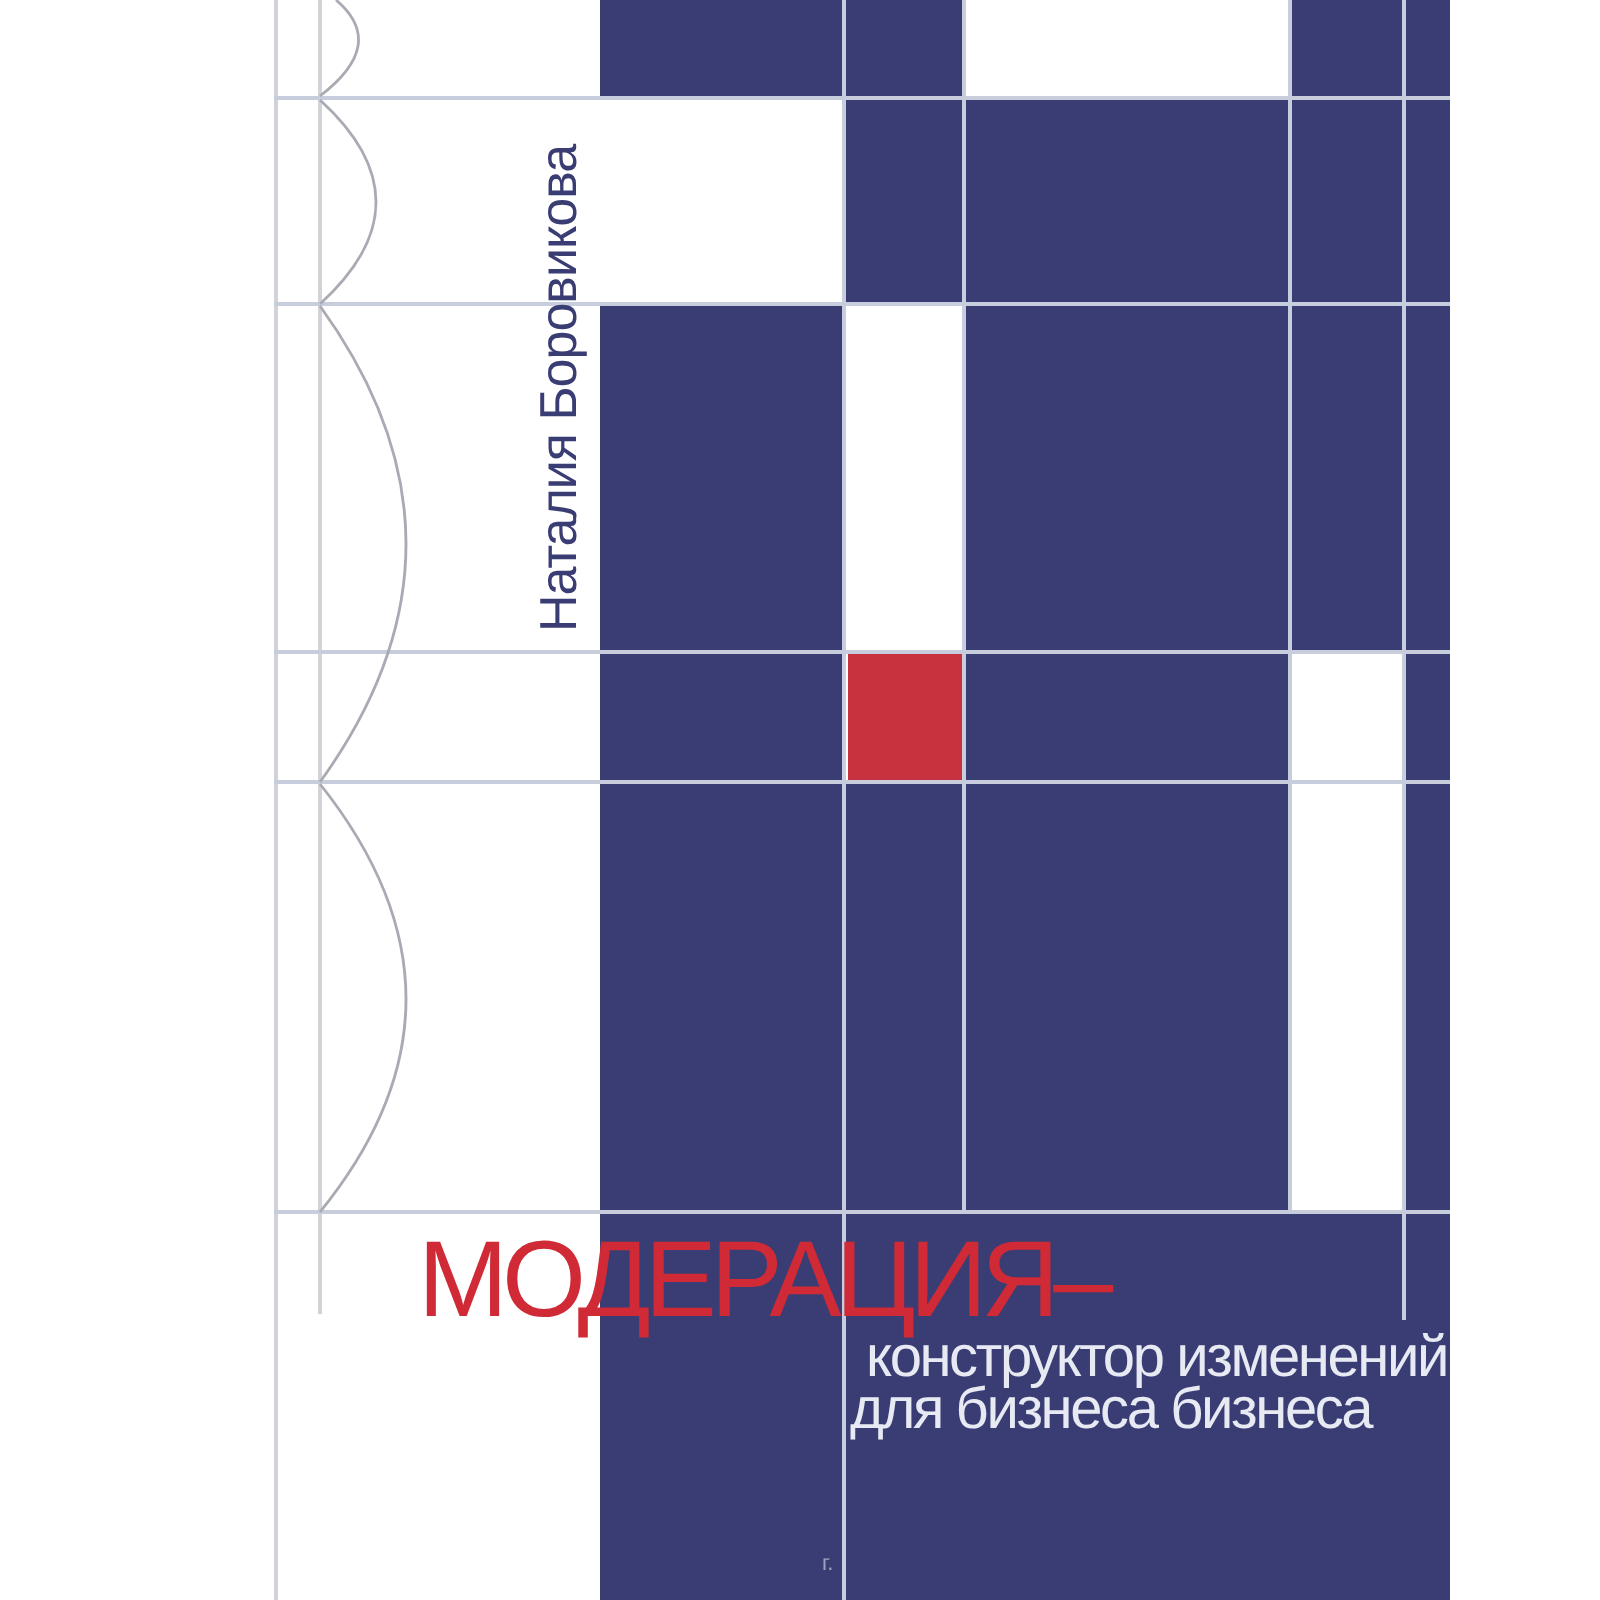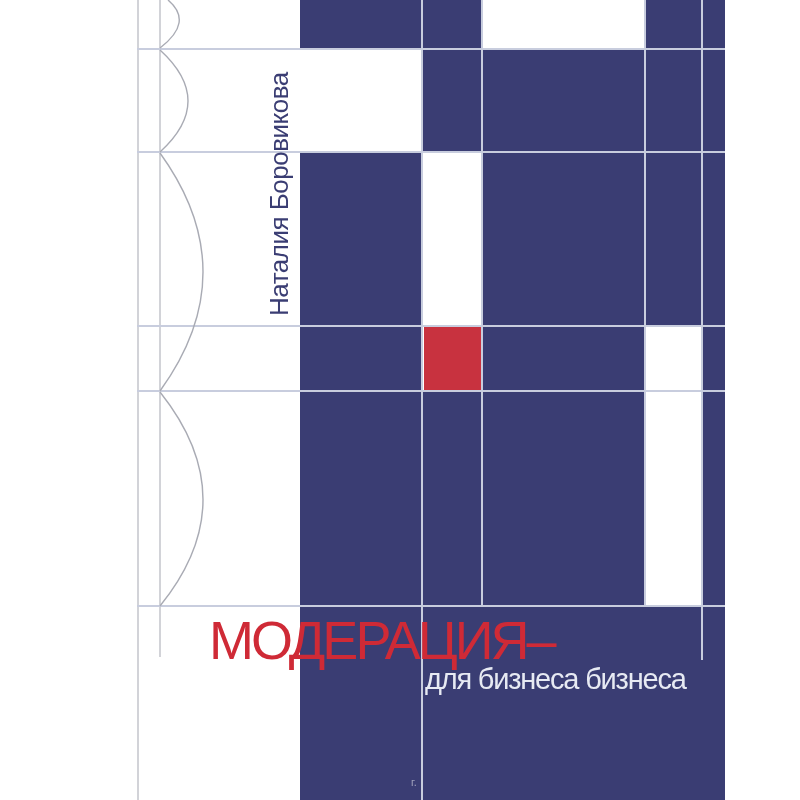--- a/index.html
+++ b/index.html
@@ -100,18 +100,19 @@
     <path d="M160,50 Q216,101 160,152" fill="none" stroke="var(--arc-line)" stroke-width="1.4"></path>
     <path d="M160,153 Q246,272 160,391" fill="none" stroke="var(--arc-line)" stroke-width="1.4"></path>
     <path d="M160,392 Q246,500 160,606" fill="none" stroke="var(--arc-line)" stroke-width="1.4"></path>
   </svg>
 
   <div class="author">Наталия Боровикова</div>
 
   <div class="title">МОДЕРАЦИЯ–</div>
 
   <div class="subtitle">
+    <div class="l1">конструктор изменений</div>
     <div class="l2">для бизнеса бизнеса</div>
   </div>
 
   <div class="wm">г.</div>
 
 </div>
 
 </body></html>

